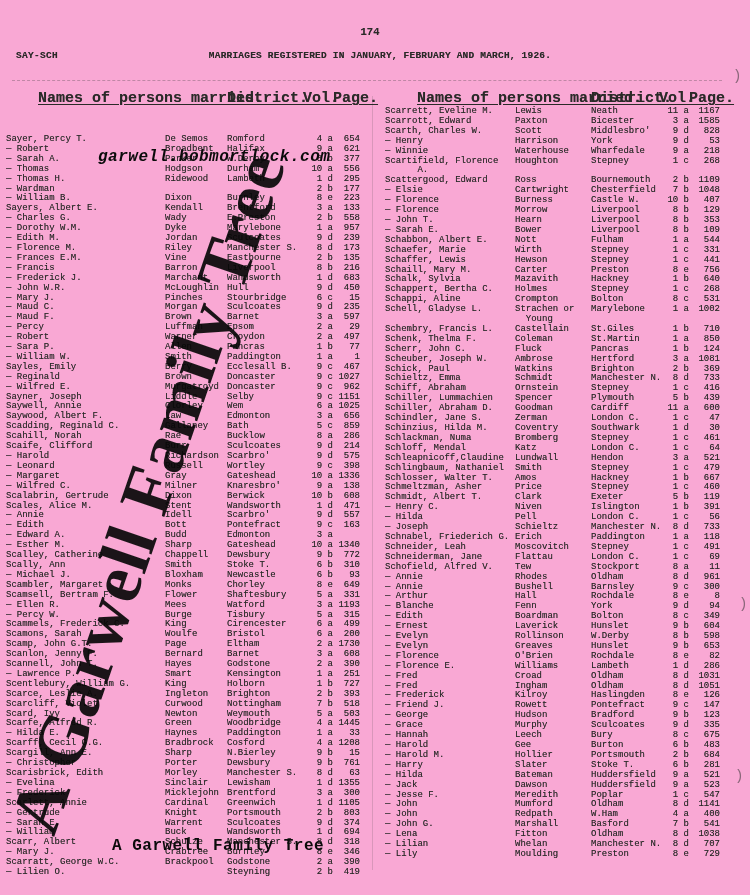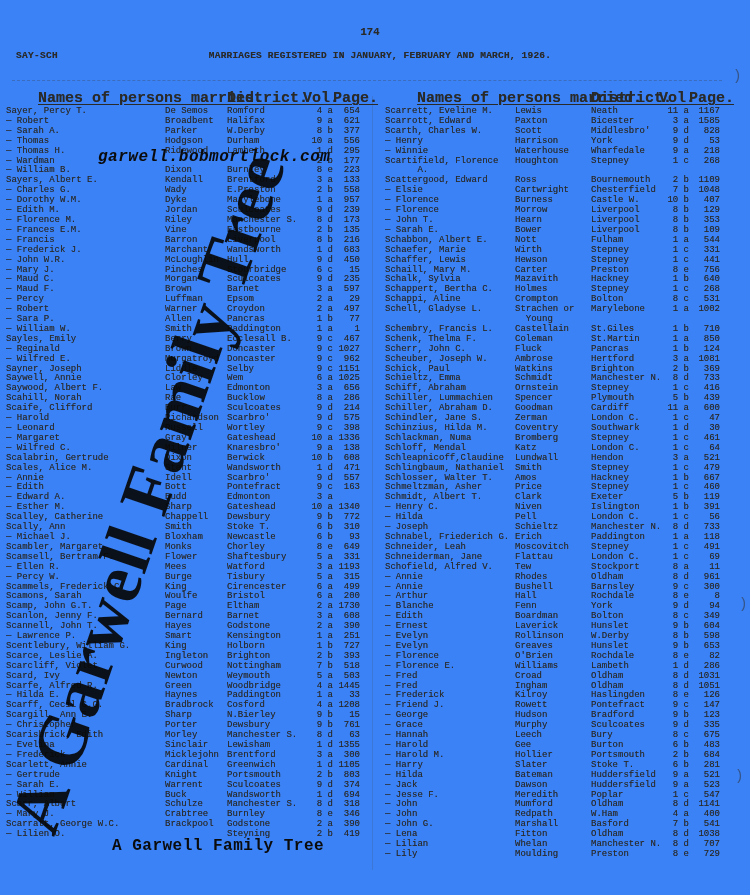--- a/index.html
+++ b/index.html
@@ -1,32 +1,32 @@
 <!DOCTYPE html>
 <html><head>
 <meta charset="utf-8">
 <style>
   html,body{margin:0;padding:0;background:#e9e8e4;}
-  .sheet{position:relative;width:750px;height:895px;background:#3b82f6;overflow:hidden;
+  .sheet{position:relative;width:750px;height:895px;background:#f9a8d4;overflow:hidden;
          font-family:"Liberation Mono","DejaVu Sans Mono",monospace;color:#2a2a28;}
   .txt{position:absolute;white-space:pre;text-shadow:0 0 .5px rgba(40,40,40,.55);}
   .pageno{top:26px;left:0;width:740px;text-align:center;font-size:10.5px;font-weight:bold;}
   .range{top:50px;left:16px;font-size:9.5px;font-weight:bold;letter-spacing:.3px;}
   .title{top:50px;left:0;width:760px;text-align:center;font-size:9.5px;font-weight:bold;letter-spacing:.2px;}
   .ruleline{position:absolute;top:80px;left:12px;width:710px;border-top:1px dashed rgba(60,60,60,.30);}
   .divider{position:absolute;top:96px;left:372px;width:1px;height:774px;background:rgba(70,70,70,.18);}
   .colhead{position:absolute;top:90px;display:grid;font-size:15px;font-weight:bold;white-space:pre;
            text-shadow:0 0 .5px rgba(40,40,40,.55);}
   .colhead span{text-decoration:underline;text-underline-offset:2px;}
   .colhead .h-name{padding-left:32px;}
   .colhead .h-vol,.colhead .h-page{text-align:right;}
   .colhead.left{left:6px;width:354px;grid-template-columns:159px 62px 76px 30px 1fr;}
   .colhead.right{left:385px;width:335px;grid-template-columns:130px 76px 68px 30px 1fr;}
   .col{position:absolute;top:107px;font-size:9px;line-height:9.9px;}
-  .col-left{left:6px;width:354px;}
+  .col-left{left:6px;width:354px;margin-top:28px;}
   .col-right{left:385px;width:335px;}
   .row{display:grid;}
   .col-left .row{grid-template-columns:159px 62px 76px 30px 1fr;}
   .col-right .row{grid-template-columns:130px 76px 68px 30px 1fr;}
   .c{white-space:pre;overflow:visible;text-shadow:0 0 .5px rgba(40,40,40,.55);}
   .c-vol{text-align:right;}
   .c-page{text-align:right;}
   .wm{position:absolute;color:#0b0b0b;z-index:5;}
   .wm-url{top:148px;left:98px;font-size:16px;font-weight:bold;letter-spacing:.5px;
           font-family:"Liberation Mono","DejaVu Sans Mono",monospace;font-style:italic;}
@@ -266,20 +266,27 @@
         <span class="c c-page">1025</span>
       </div>
       <div class="row">
         <span class="c c-name">Saywood, Albert F.</span>
         <span class="c c-spouse">Law</span>
         <span class="c c-district">Edmonton</span>
         <span class="c c-vol">3 a</span>
         <span class="c c-page">656</span>
       </div>
       <div class="row">
+        <span class="c c-name">Scadding, Reginald C.</span>
+        <span class="c c-spouse">Gallaney</span>
+        <span class="c c-district">Bath</span>
+        <span class="c c-vol">5 c</span>
+        <span class="c c-page">859</span>
+      </div>
+      <div class="row">
         <span class="c c-name">Scahill, Norah</span>
         <span class="c c-spouse">Rae</span>
         <span class="c c-district">Bucklow</span>
         <span class="c c-vol">8 a</span>
         <span class="c c-page">286</span>
       </div>
       <div class="row">
         <span class="c c-name">Scaife, Clifford</span>
         <span class="c c-spouse">Burr</span>
         <span class="c c-district">Sculcoates</span>

